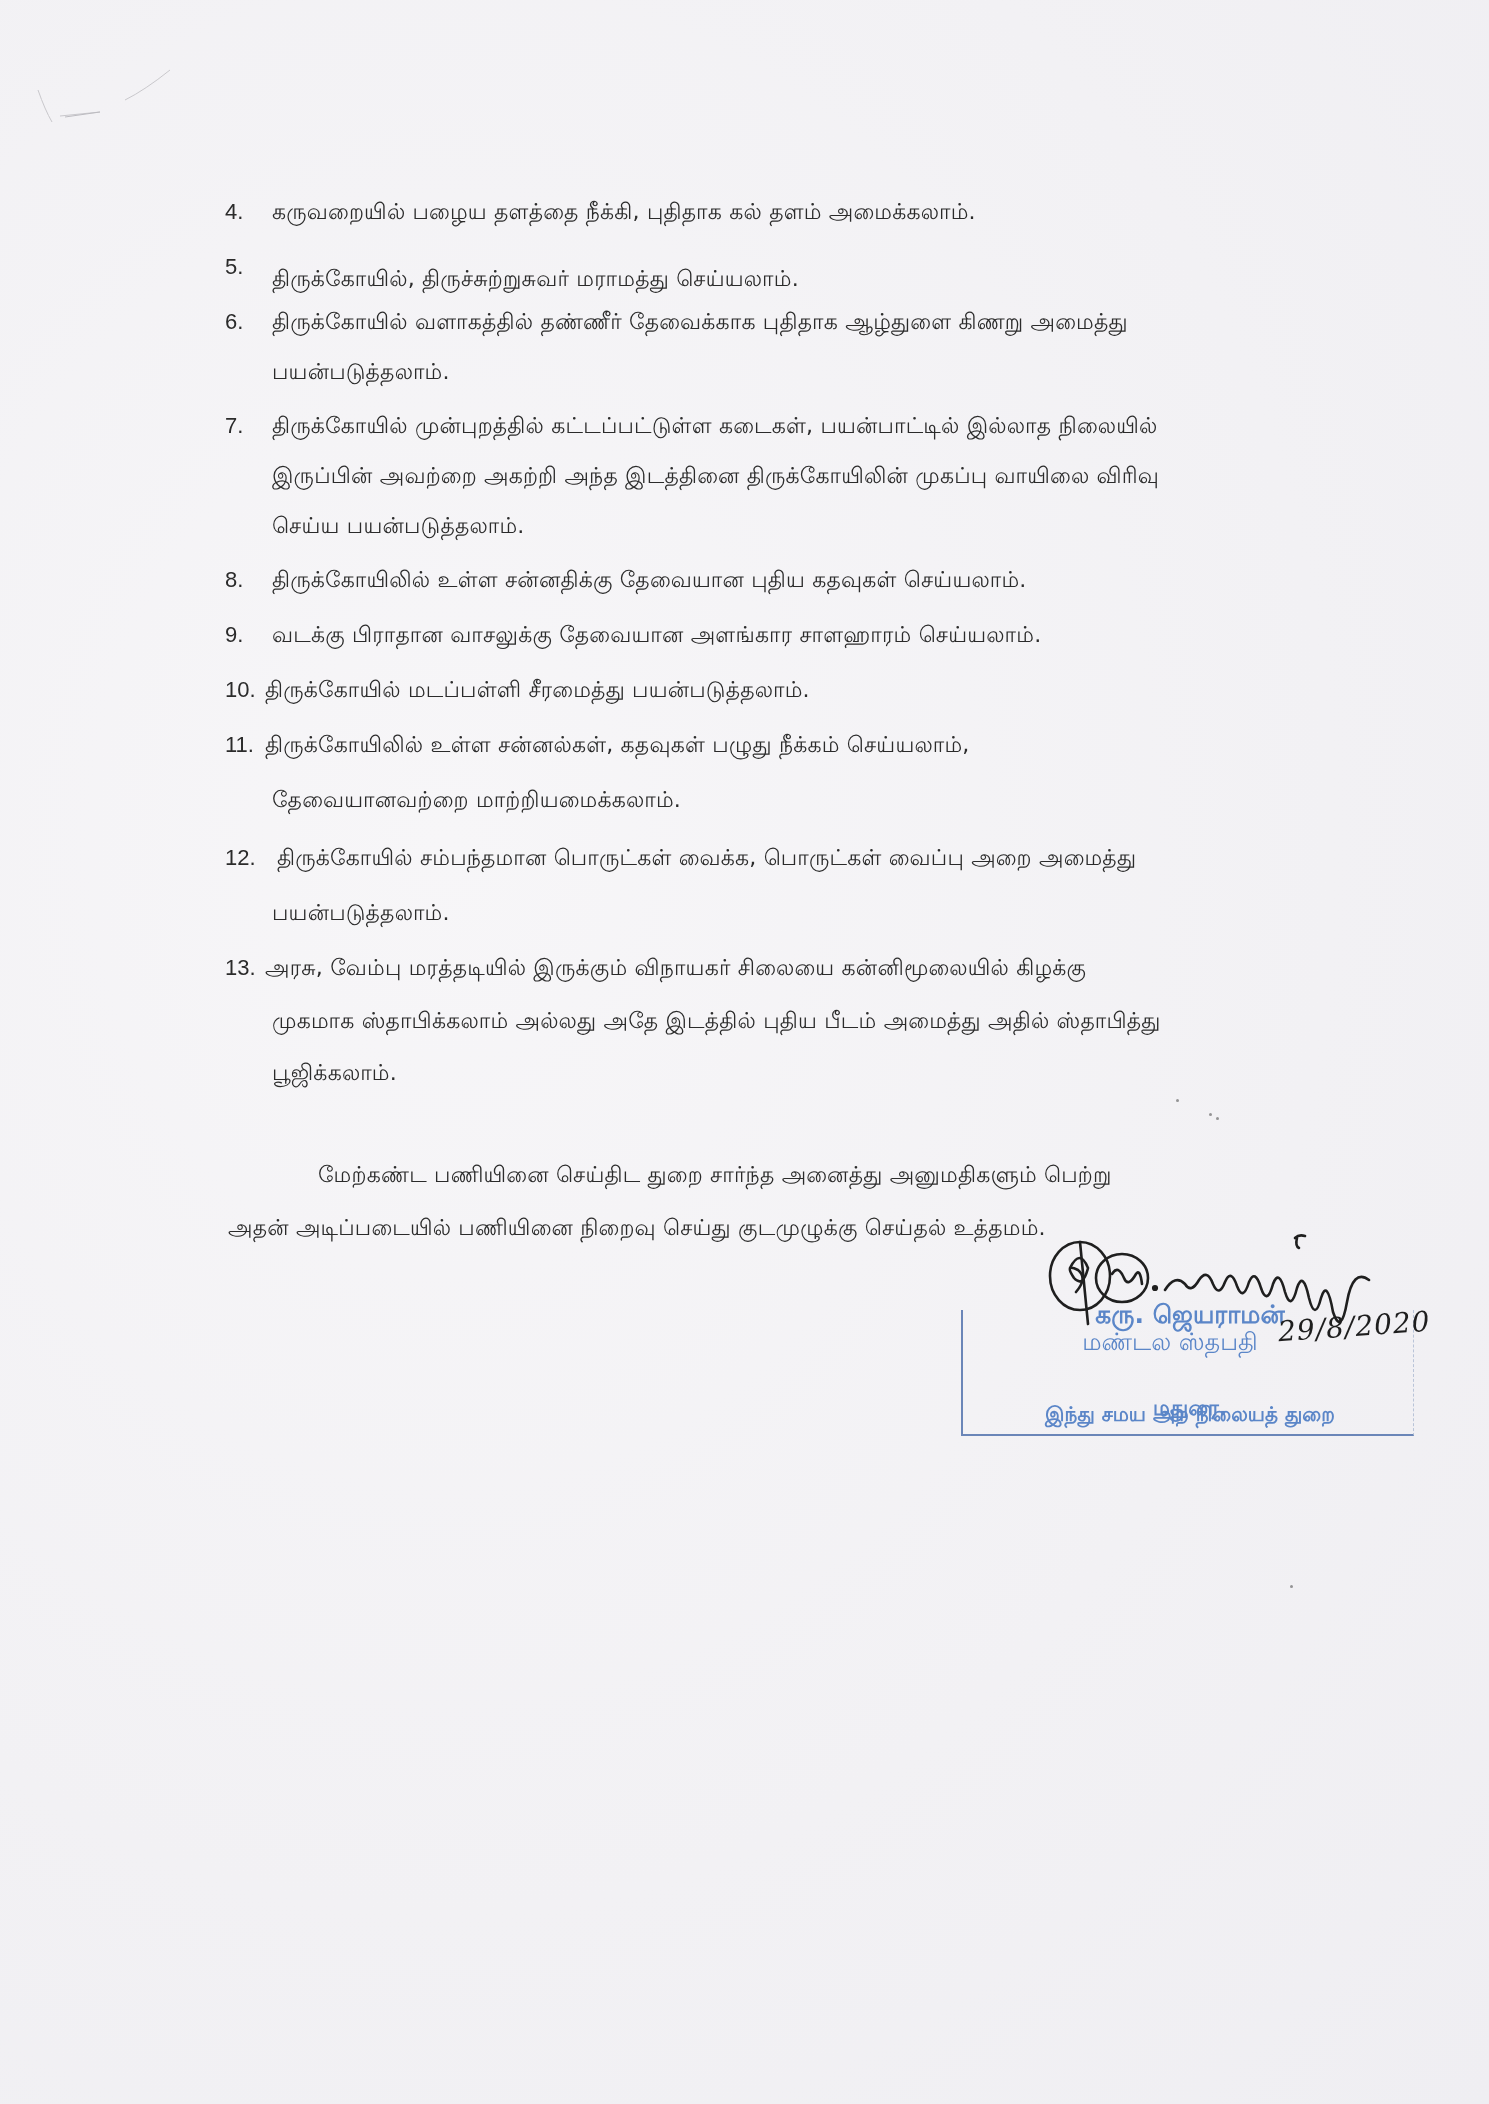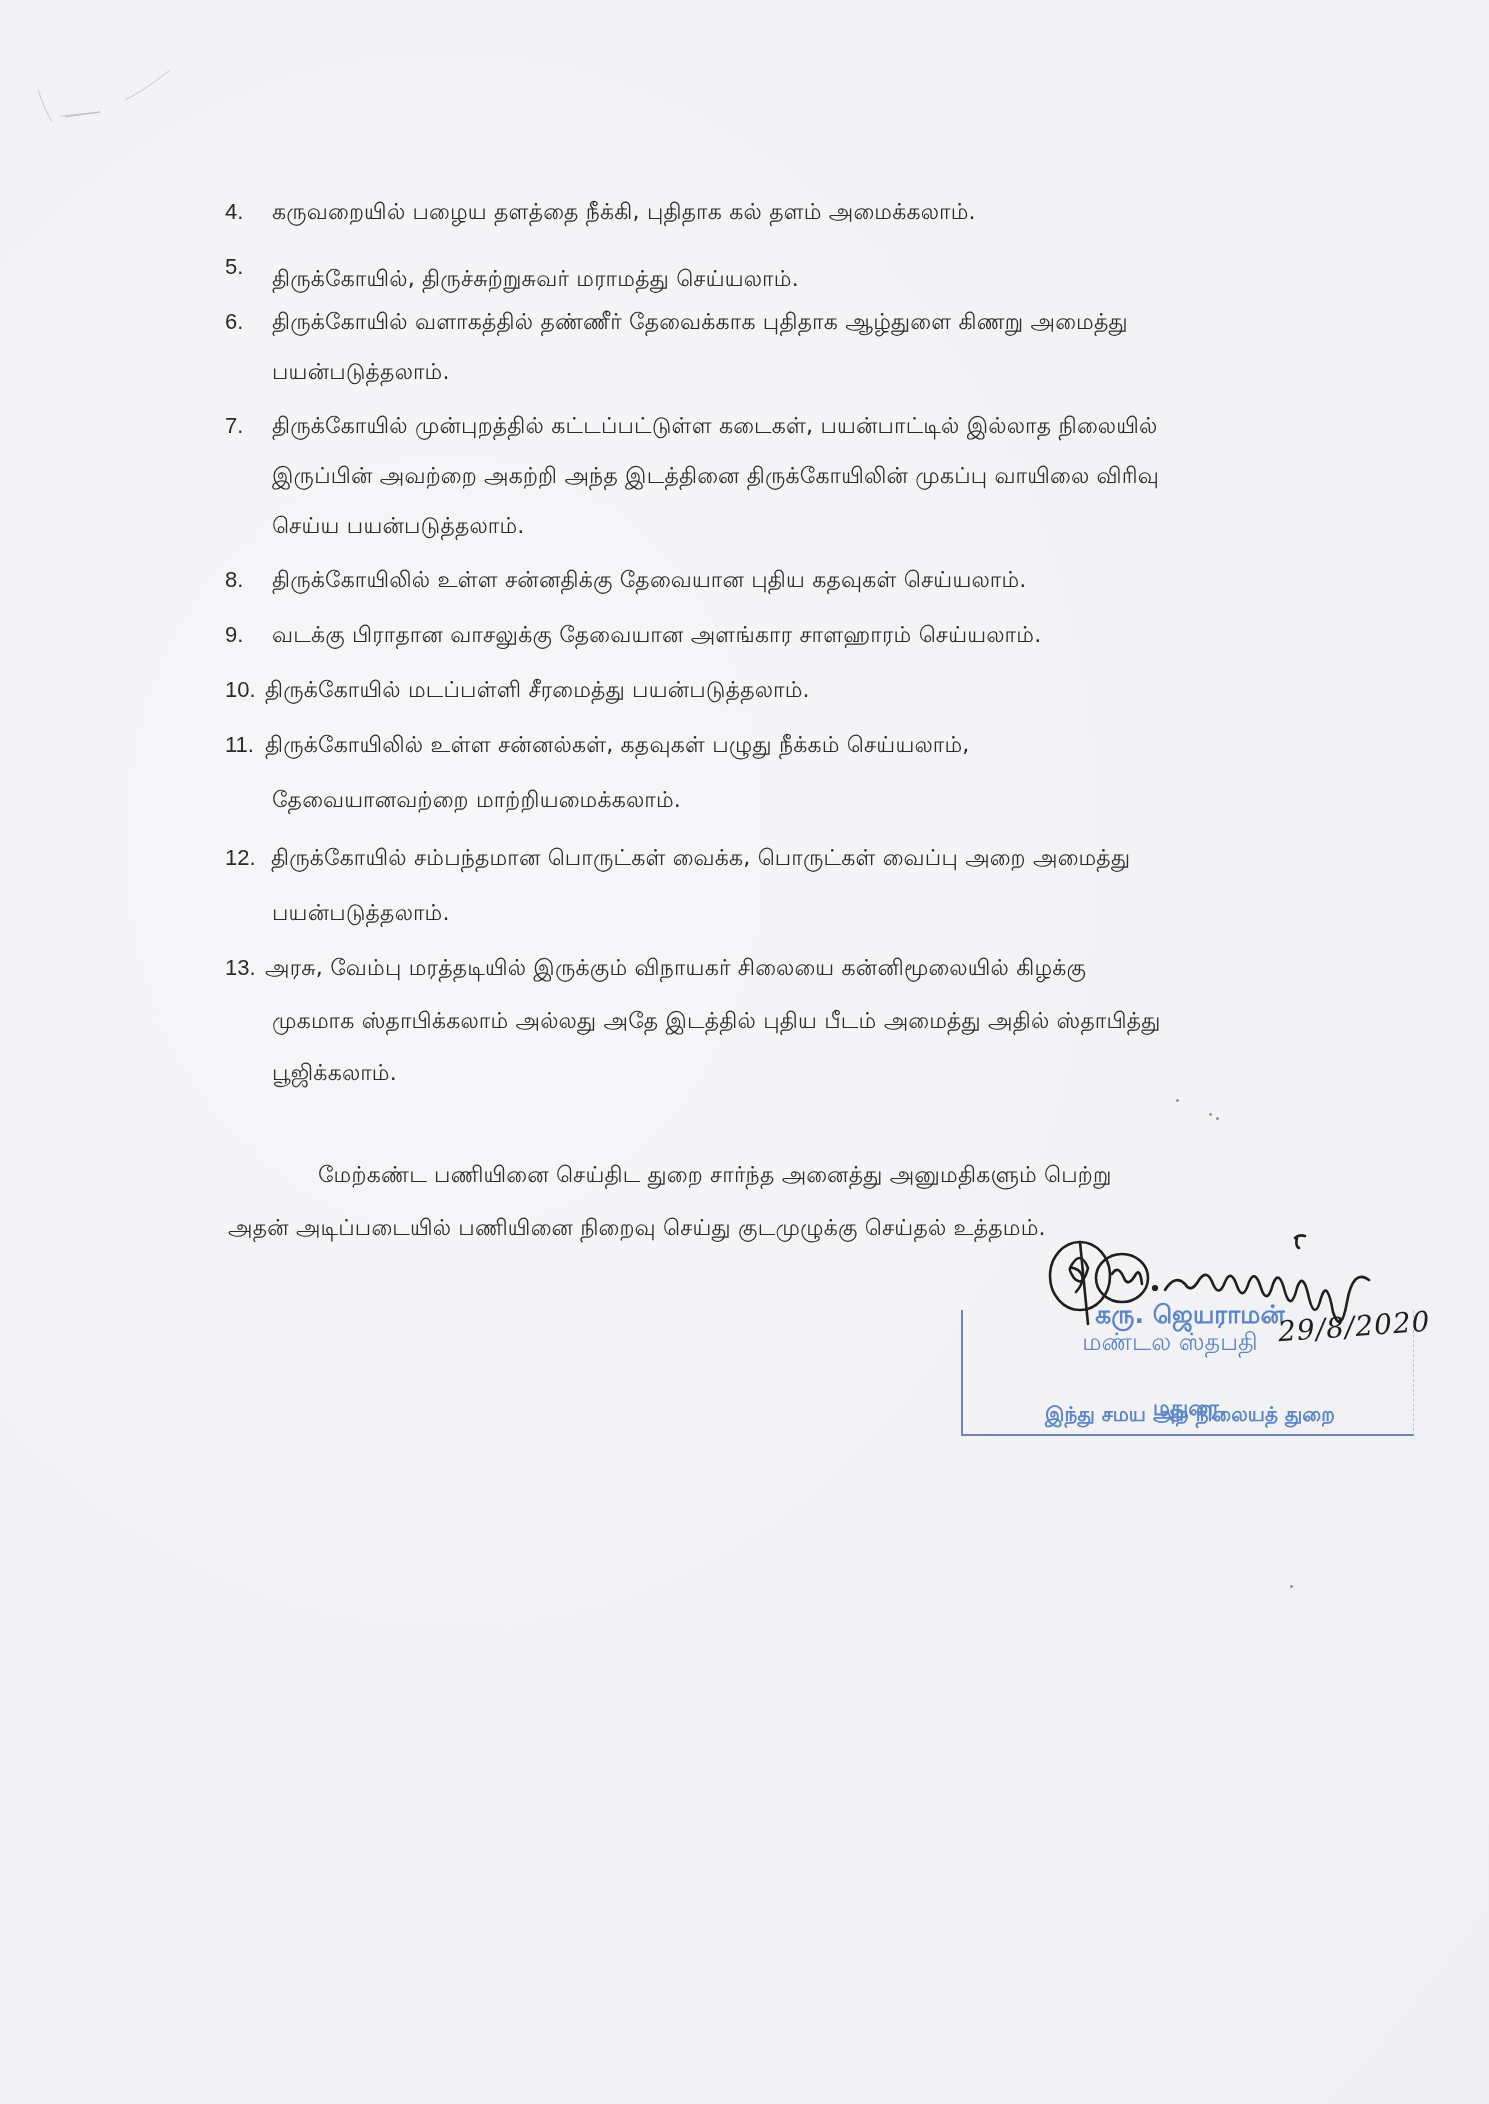--- a/index.html
+++ b/index.html
@@ -97,21 +97,21 @@
   <span class="line" style="left:272px;top:620px">வடக்கு பிராதான வாசலுக்கு தேவையான அளங்கார சாளஹாரம் செய்யலாம்.</span>
 
   <span class="num" style="left:225px;top:675px">10.</span>
   <span class="line" style="left:265px;top:675px">திருக்கோயில் மடப்பள்ளி சீரமைத்து பயன்படுத்தலாம்.</span>
 
   <span class="num" style="left:225px;top:730px">11.</span>
   <span class="line" style="left:265px;top:730px">திருக்கோயிலில் உள்ள சன்னல்கள், கதவுகள் பழுது நீக்கம் செய்யலாம்,</span>
   <span class="line" style="left:272px;top:785px">தேவையானவற்றை மாற்றியமைக்கலாம்.</span>
 
   <span class="num" style="left:225px;top:843px">12.</span>
-  <span class="line" style="left:271px;top:843px">திருக்கோயில் சம்பந்தமான பொருட்கள் வைக்க, பொருட்கள் வைப்பு அறை அமைத்து</span>
+  <span class="line" style="left:277px;top:843px">திருக்கோயில் சம்பந்தமான பொருட்கள் வைக்க, பொருட்கள் வைப்பு அறை அமைத்து</span>
   <span class="line" style="left:272px;top:898px">பயன்படுத்தலாம்.</span>
 
   <span class="num" style="left:225px;top:953px">13.</span>
   <span class="line" style="left:265px;top:953px">அரசு, வேம்பு மரத்தடியில் இருக்கும் விநாயகர் சிலையை கன்னிமூலையில் கிழக்கு</span>
   <span class="line" style="left:272px;top:1006px">முகமாக  ஸ்தாபிக்கலாம் அல்லது அதே இடத்தில் புதிய பீடம் அமைத்து அதில் ஸ்தாபித்து</span>
   <span class="line" style="left:272px;top:1058px">பூஜிக்கலாம்.</span>
 </div>
 
 <div>
   <span class="line" style="left:318px;top:1160px">மேற்கண்ட பணியினை செய்திட துறை சார்ந்த அனைத்து அனுமதிகளும் பெற்று</span>

